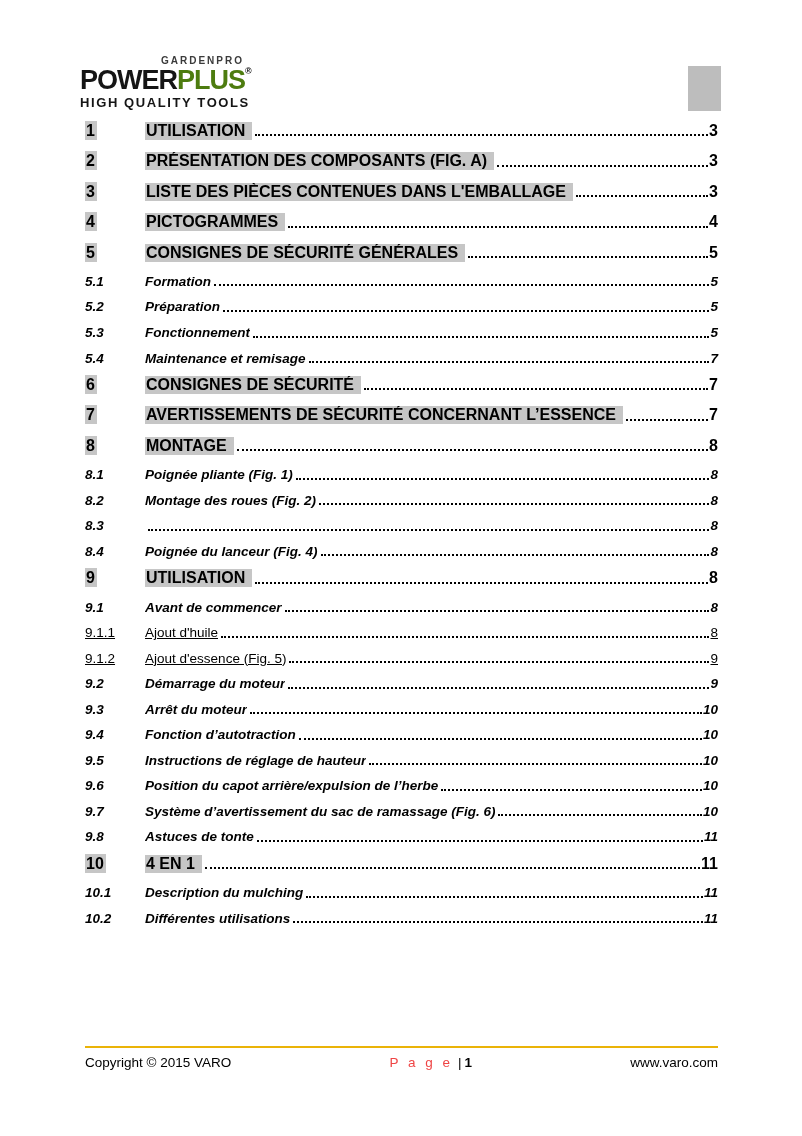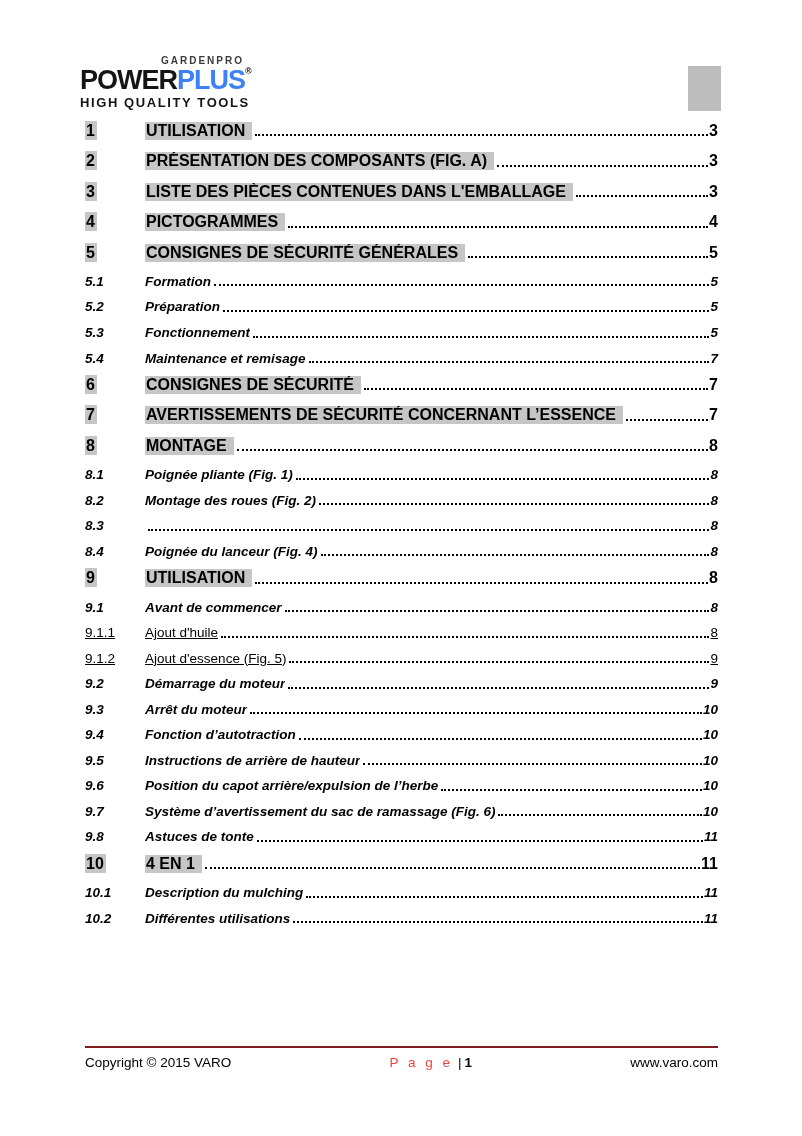--- a/index.html
+++ b/index.html
@@ -22,21 +22,21 @@
     gap: 8px;
   }
   .logo { width: 180px; flex: none; line-height: 1; }
   .logo-top {
     font-size: 10px; font-weight: bold; letter-spacing: 2px;
     color: #3b3b3b; text-align: right; padding-right: 16px;
     margin-bottom: 1px;
   }
   .logo-main { font-size: 27px; font-weight: 900; letter-spacing: -1px; white-space: nowrap; }
   .logo-power { color: #151515; }
-  .logo-plus  { color: #3b82f6; }
+  .logo-plus  { color: #4d7c0f; }
   .logo-reg   { font-size: 9px; vertical-align: top; color: #151515; letter-spacing: 0; }
   .logo-tag   {
     font-size: 13px; font-weight: bold; letter-spacing: 1.6px;
     color: #151515; margin-top: 2px; white-space: nowrap;
   }
   .doc-title { font-size: 18px; font-weight: bold; margin-bottom: 5px; white-space: nowrap; }
   .doc-lang  { font-size: 21px; font-weight: bold; margin-left: 12px; }
   .gray-box {
     position: absolute;
     left: 688px; top: 66px;
@@ -72,21 +72,21 @@
 
   .l2 { font-size: 13.5px; font-weight: bold; font-style: italic; }
 
   .l3 { font-size: 13.5px; font-weight: normal; font-style: normal; }
   .l3 .num .t, .l3 .lbl .t, .l3 .pg .t { text-decoration: underline; }
 
   
   .footer {
     position: absolute;
     left: 85px; right: 84px; top: 1046px;
-    border-top: 2px solid #7f1d1d;
+    border-top: 2px solid #eab308;
     padding-top: 7px;
     display: flex;
     justify-content: space-between;
     align-items: baseline;
     font-size: 13.5px;
   }
   .footer-center { white-space: nowrap; }
   .pg-label { color: #ef4444; letter-spacing: 3px; }
   .pg-sep   { color: #000; margin: 0 3px 0 1px; }
   .pg-num   { font-weight: bold; }
@@ -240,21 +240,21 @@
       <span class="pg"><span class="t">10</span></span>
     </div>
       <div class="toc-row l2">
       <span class="num"><span class="t">9.4</span></span>
       <span class="lbl"><span class="t">Fonction d’autotraction</span></span>
       <span class="dots"></span>
       <span class="pg"><span class="t">10</span></span>
     </div>
       <div class="toc-row l2">
       <span class="num"><span class="t">9.5</span></span>
-      <span class="lbl"><span class="t">Instructions de arrière de hauteur</span></span>
+      <span class="lbl"><span class="t">Instructions de réglage de hauteur</span></span>
       <span class="dots"></span>
       <span class="pg"><span class="t">10</span></span>
     </div>
       <div class="toc-row l2">
       <span class="num"><span class="t">9.6</span></span>
       <span class="lbl"><span class="t">Position du capot arrière/expulsion de l’herbe</span></span>
       <span class="dots"></span>
       <span class="pg"><span class="t">10</span></span>
     </div>
       <div class="toc-row l2">

